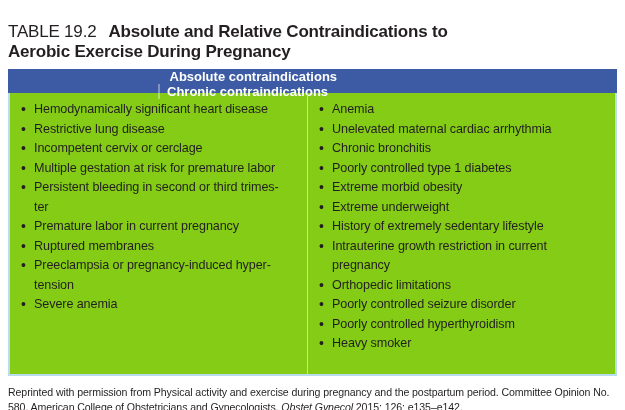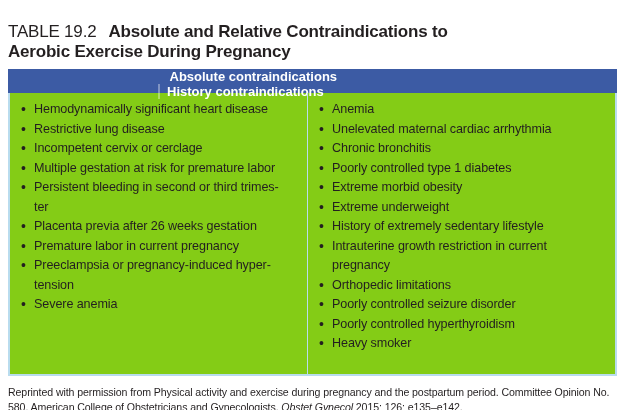--- a/index.html
+++ b/index.html
@@ -82,32 +82,32 @@
 
 <div class="page">
 
   <div class="title">
     <span class="title-label">TABLE 19.2</span><span class="title-text">Absolute and Relative Contraindications to Aerobic Exercise During Pregnancy</span>
   </div>
 
   <div class="table">
     <div class="thead">
       <div class="th th-left">Absolute contraindications</div>
-      <div class="th th-right">History contraindications</div>
+      <div class="th th-right">Chronic contraindications</div>
     </div>
     <div class="tbody">
       <ul class="col col-left">
         <li>Hemodynamically significant heart disease</li>
         <li>Restrictive lung disease</li>
         <li>Incompetent cervix or cerclage</li>
         <li>Multiple gestation at risk for premature labor</li>
         <li>Persistent bleeding in second or third trimes-
 ter</li>
-        <li>Placenta previa after 26 weeks gestation</li>
         <li>Premature labor in current pregnancy</li>
+        <li>Ruptured membranes</li>
         <li>Preeclampsia or pregnancy-induced hyper-
 tension</li>
         <li>Severe anemia</li>
       </ul>
       <ul class="col col-right">
         <li>Anemia</li>
         <li>Unelevated maternal cardiac arrhythmia</li>
         <li>Chronic bronchitis</li>
         <li>Poorly controlled type 1 diabetes</li>
         <li>Extreme morbid obesity</li>

